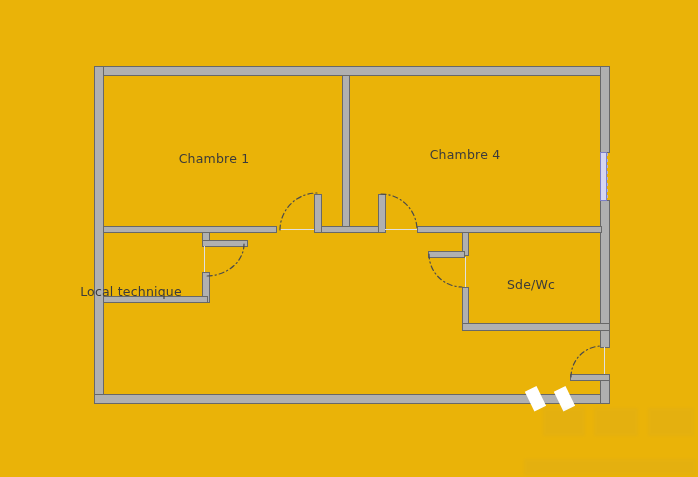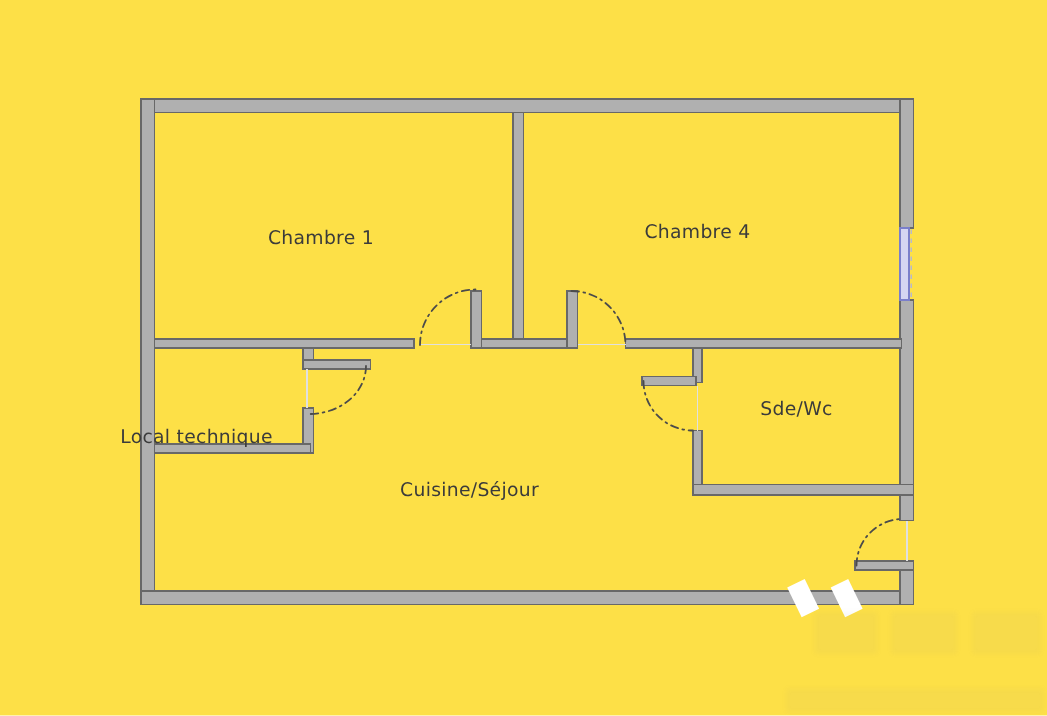--- a/index.html
+++ b/index.html
@@ -1,19 +1,19 @@
 <!DOCTYPE html>
 <html><head>
 <meta charset="utf-8">
 <style>
   html,body{margin:0;padding:0;background:#ffffff;}
   .stage{
     position:relative;
     width:698px;height:477px;
-    background:#fde047;
+    background:#eab308;
     font-family:"DejaVu Sans","Liberation Sans",sans-serif;
     overflow:hidden;
   }
   .plan-svg{position:absolute;left:0;top:0;}
   .wall{fill:#b0b0b0;stroke:#686868;stroke-width:1;shape-rendering:crispEdges;}
   .arc{fill:none;stroke:#4b4b4b;stroke-width:1.2;stroke-dasharray:5 3 1.2 3;stroke-linecap:round;}
   .thr{stroke:#e0e0e0;stroke-width:1;shape-rendering:crispEdges;}
   .win{fill:#d6d6f2;stroke:#7b7fca;stroke-width:1;shape-rendering:crispEdges;}
   .windash{stroke:#b8b8cc;stroke-width:1;stroke-dasharray:3 3;}
   .gap{fill:#ffffff;stroke:none;}
@@ -94,15 +94,14 @@
         <rect class="wm" x="594" y="408" width="44" height="28"></rect>
         <rect class="wm" x="648" y="408" width="46" height="28"></rect>
         <rect class="wm" x="524" y="459" width="172" height="16"></rect>
       </g>
     </g>
   </svg>
 
   <div class="room-label" style="left:214px;top:158px;">Chambre 1</div>
   <div class="room-label" style="left:465px;top:154px;">Chambre 4</div>
   <div class="room-label" style="left:131px;top:261px;margin-top:30px;">Local technique</div>
-  <div class="room-label" style="left:531px;top:272px;">Sde/Wc</div>
-  <div class="room-label" style="left:313px;top:326px;">Cuisine/Séjour</div>
+  <div class="room-label" style="left:531px;top:284px;">Sde/Wc</div>
 </div>
 
 </body></html>

